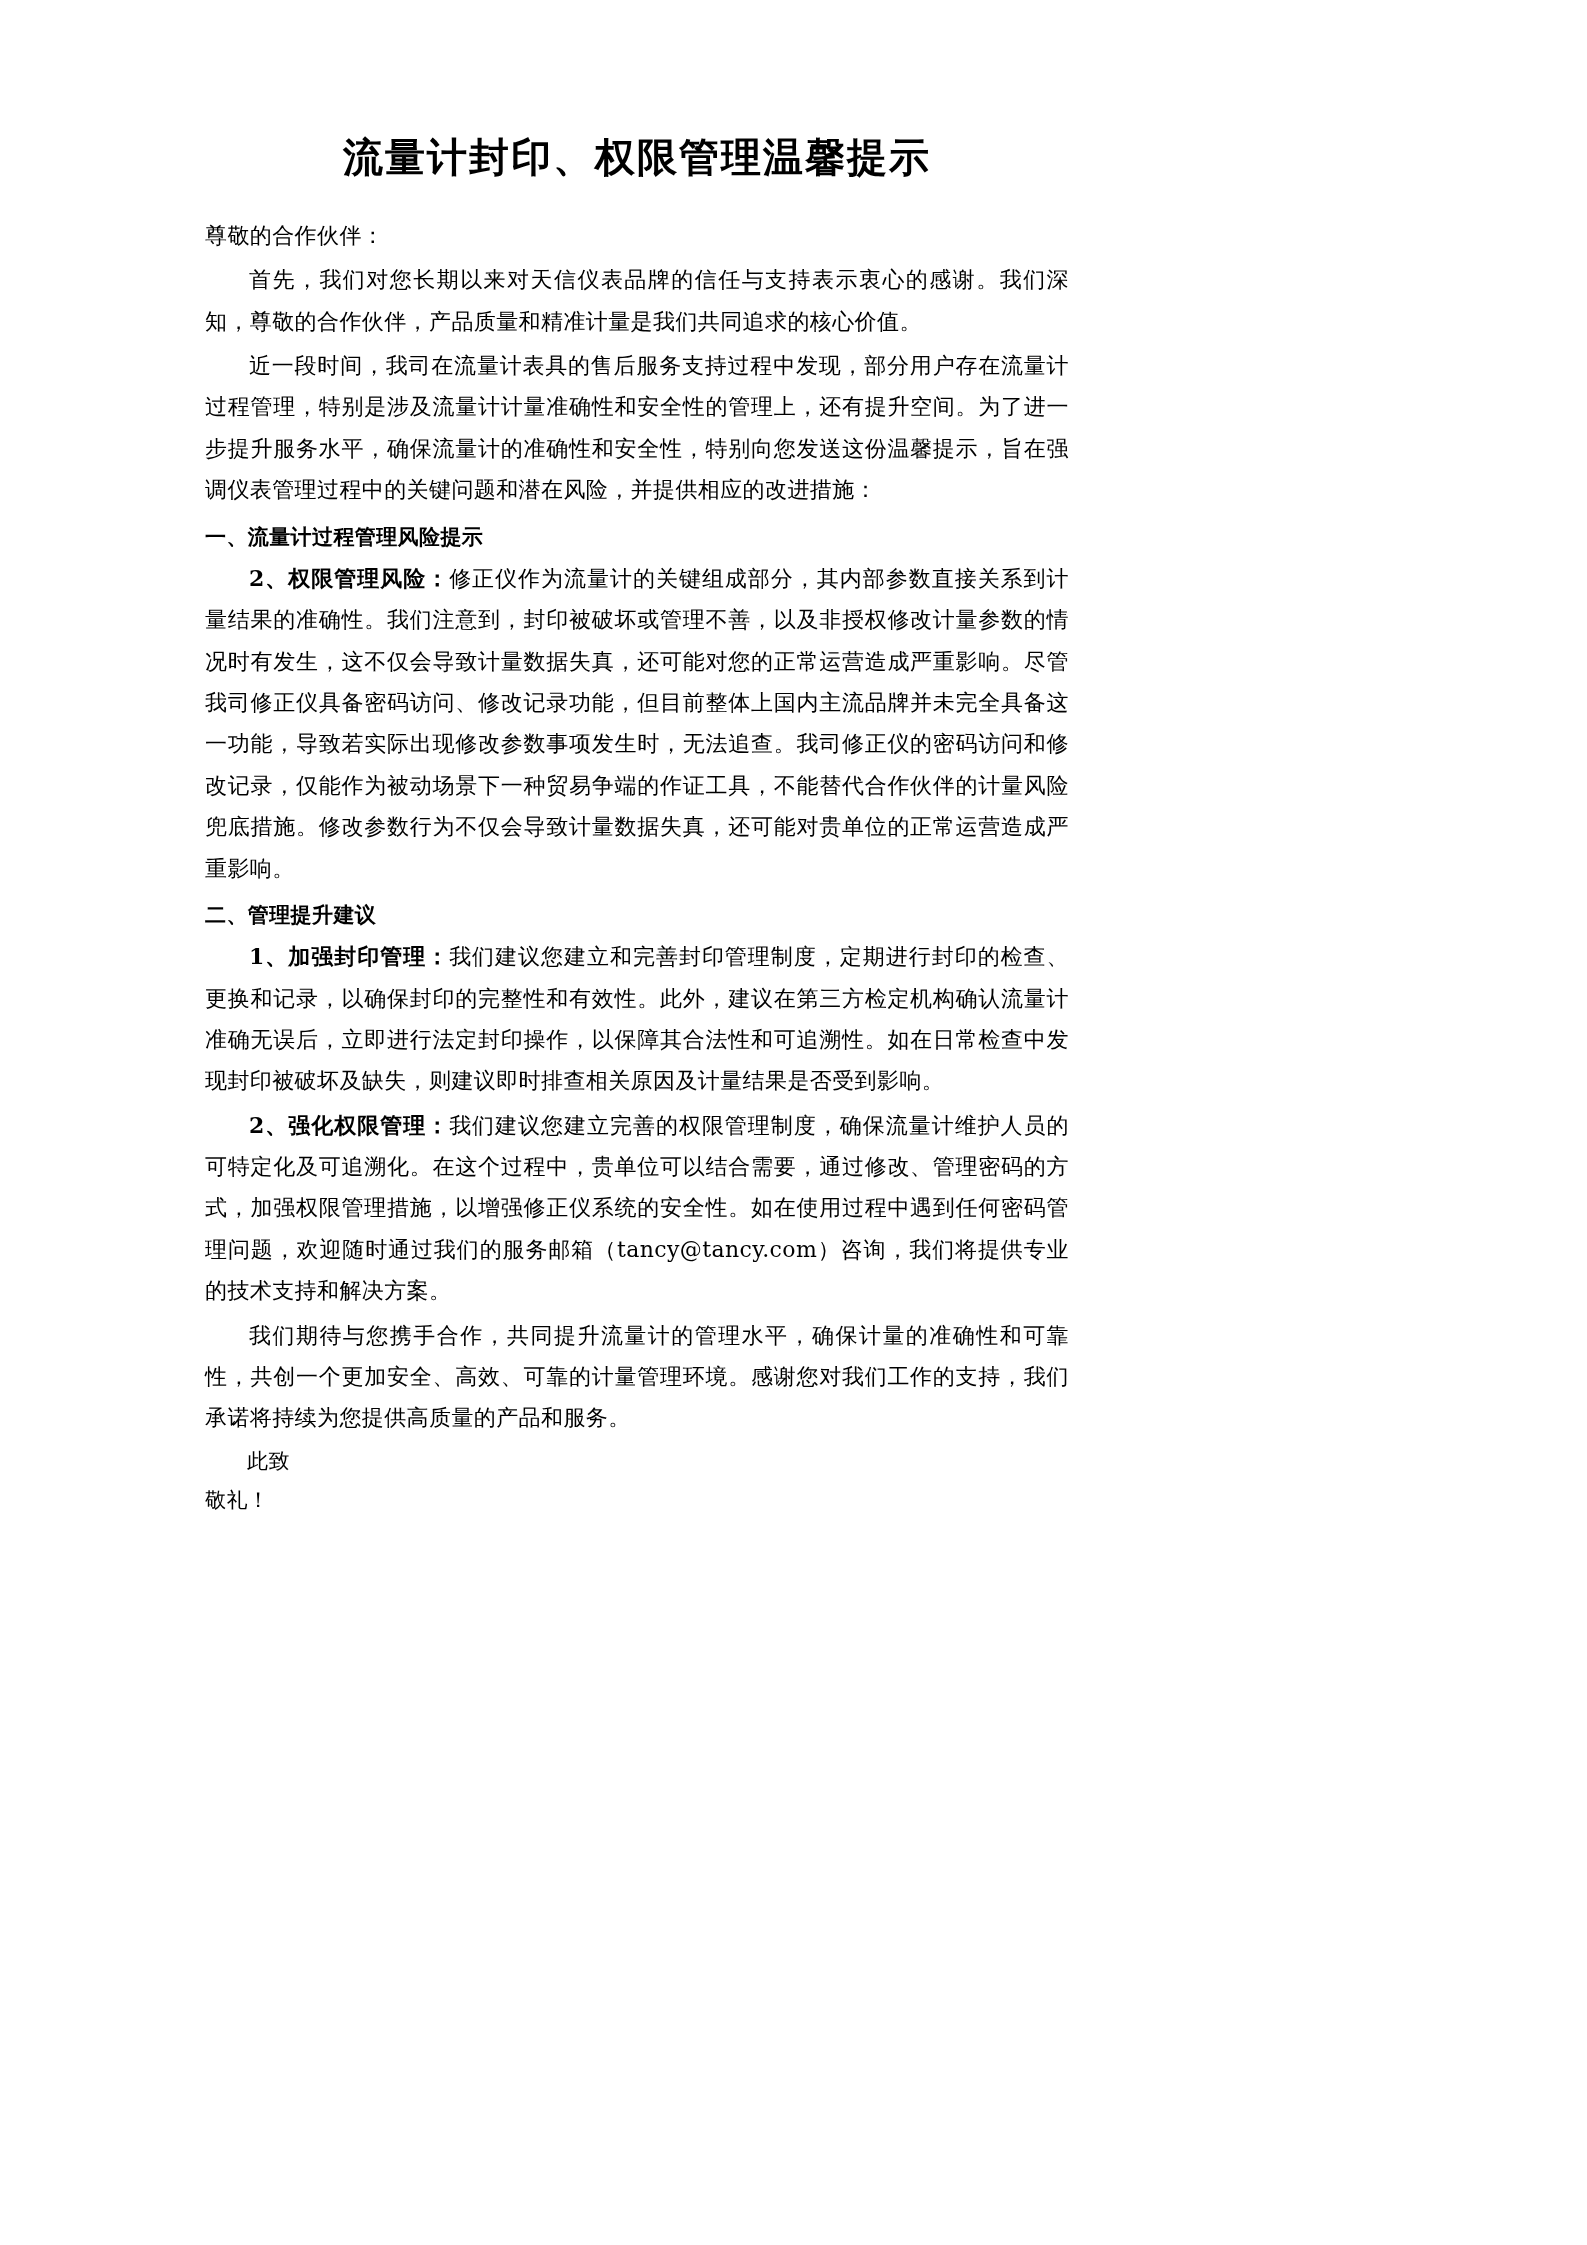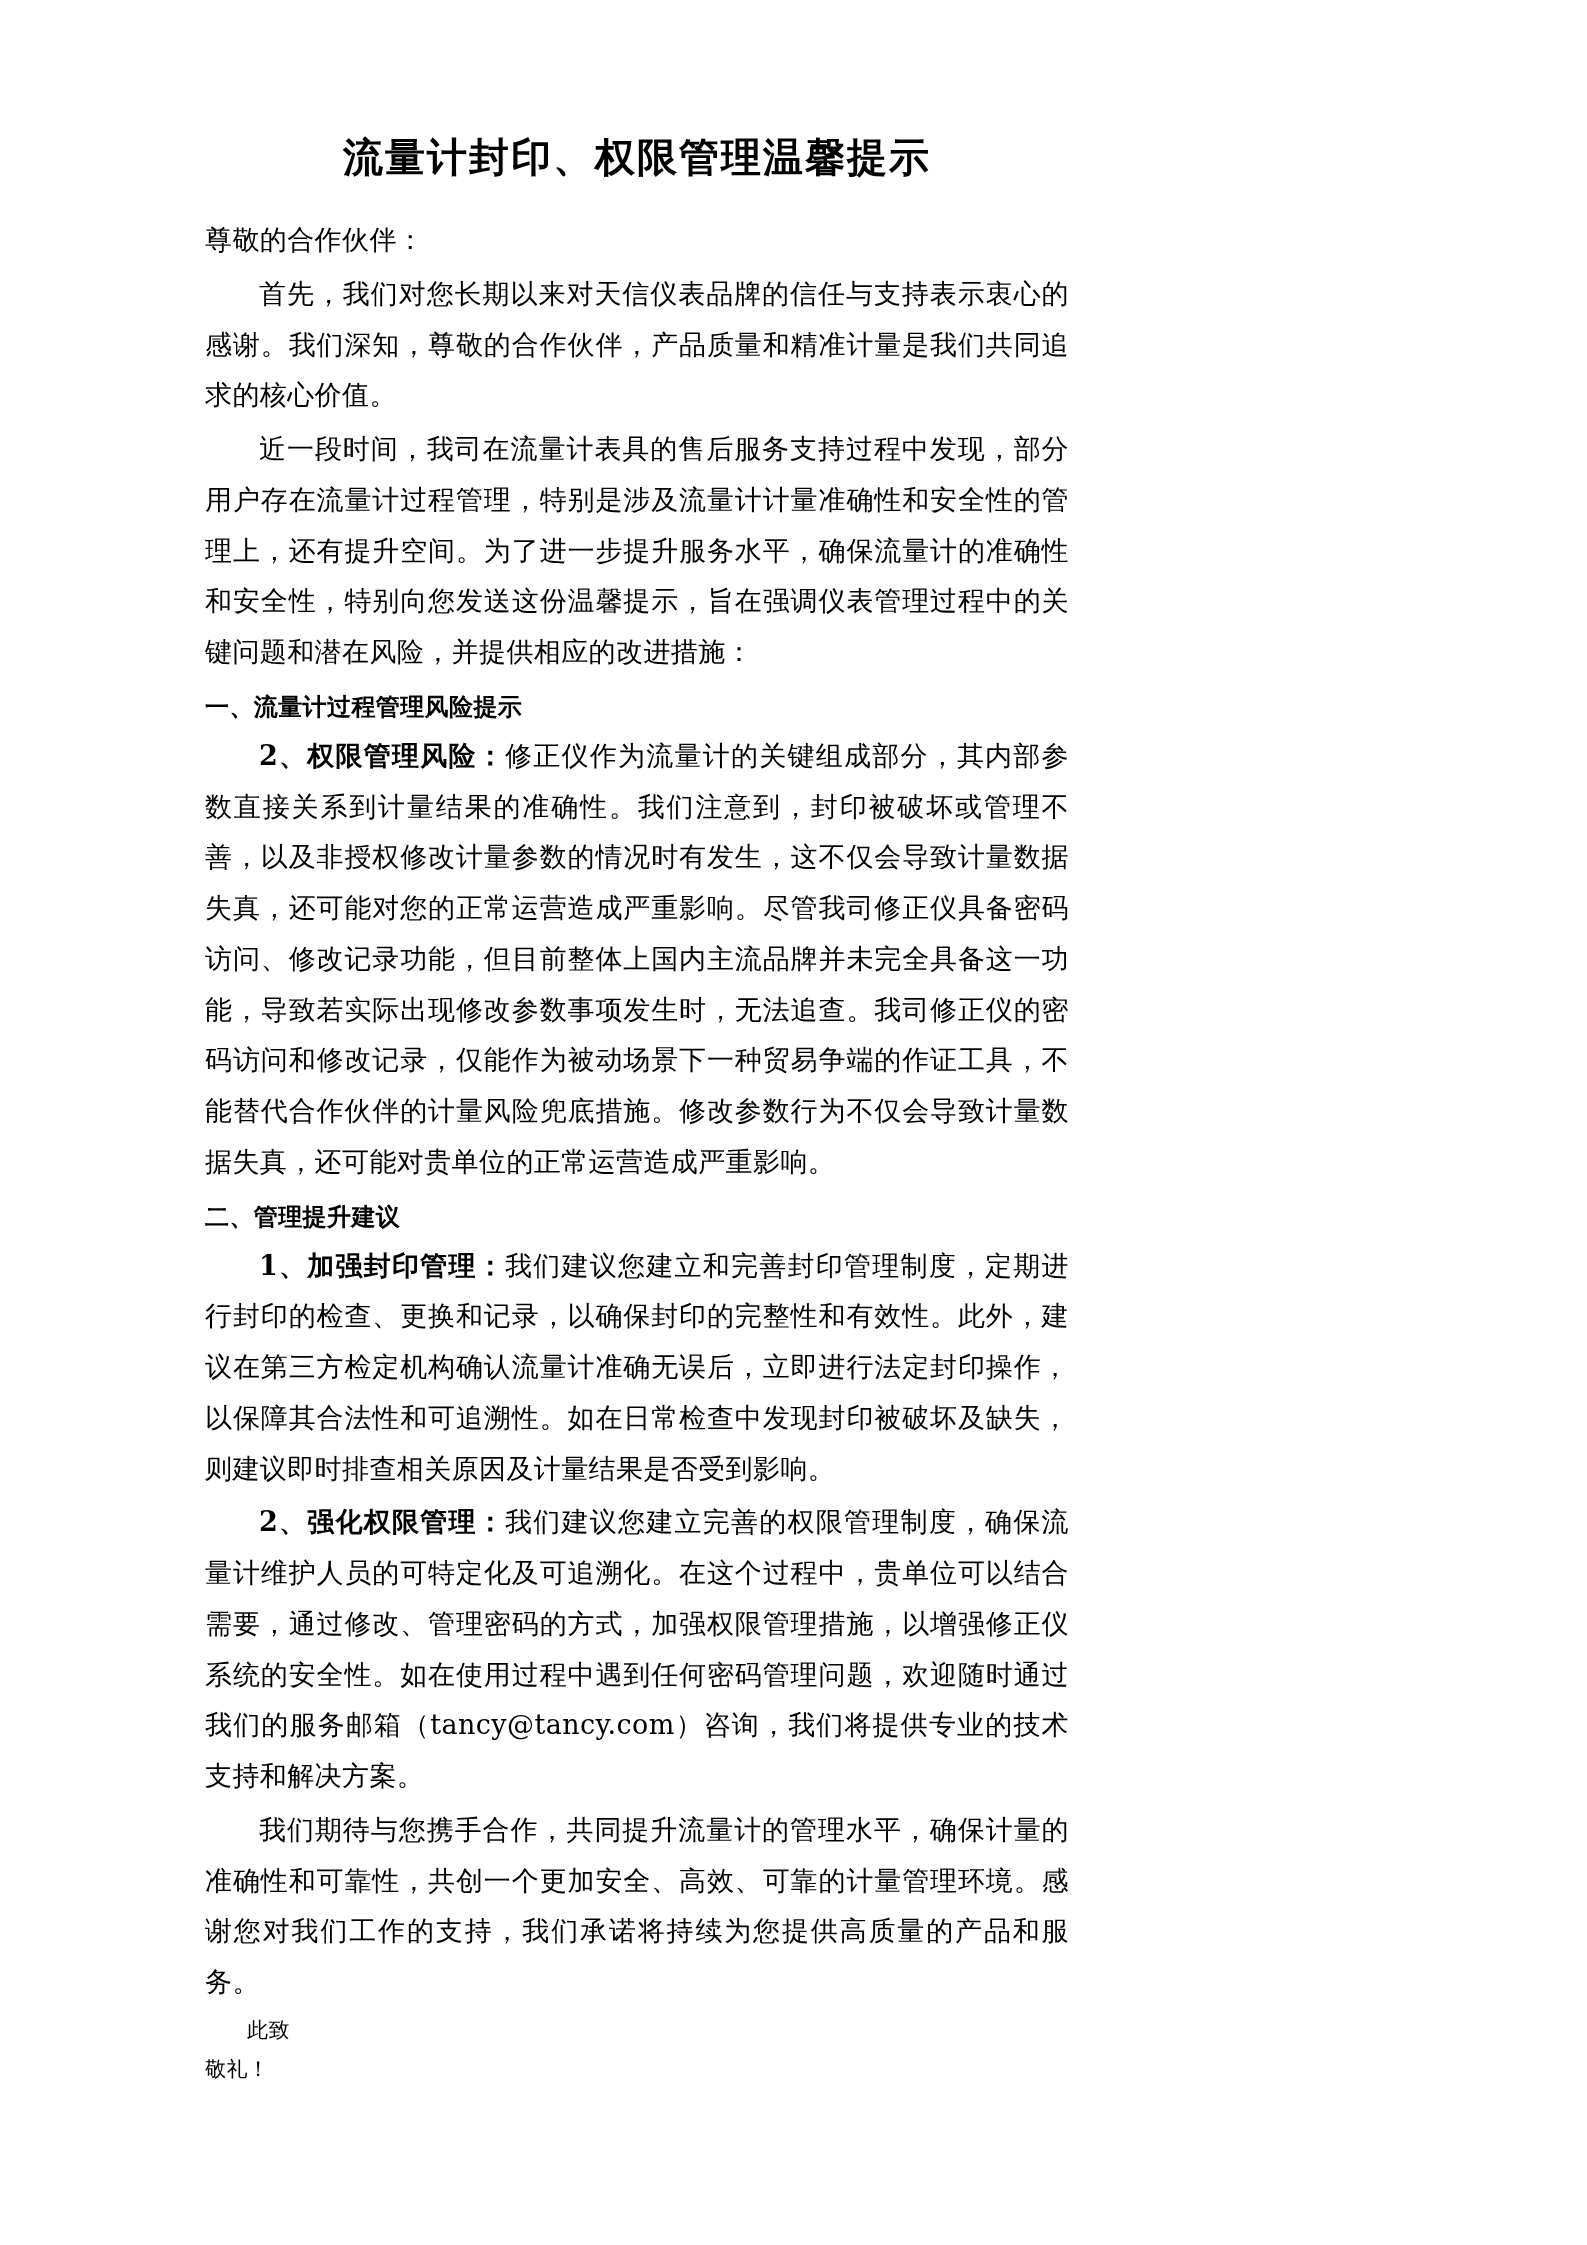--- a/index.html
+++ b/index.html
@@ -24,35 +24,35 @@
   }
   .doc-title {
     text-align: center;
     font-size: 40px;
     font-weight: bold;
     letter-spacing: 2px;
     margin: 28px 0 30px 0;
     font-family: "DejaVu Serif", "Liberation Serif", serif;
   }
   .para {
-    font-size: 27px;
+    font-size: 22px;
     line-height: 1.88;
     text-align: justify;
     text-justify: inter-ideograph;
     margin: 0 0 3px 0;
     letter-spacing: 0.4px;
   }
   .indent {
     text-indent: 2em;
   }
   .noindent {
     text-indent: 0;
   }
   .heading {
-    font-size: 24px;
+    font-size: 21px;
     line-height: 1.88;
     font-weight: bold;
     margin: 6px 0 2px 0;
     text-indent: 0;
     letter-spacing: 0.4px;
   }
   .sub-heading-run {
     font-weight: bold;
   }
   .closing {

